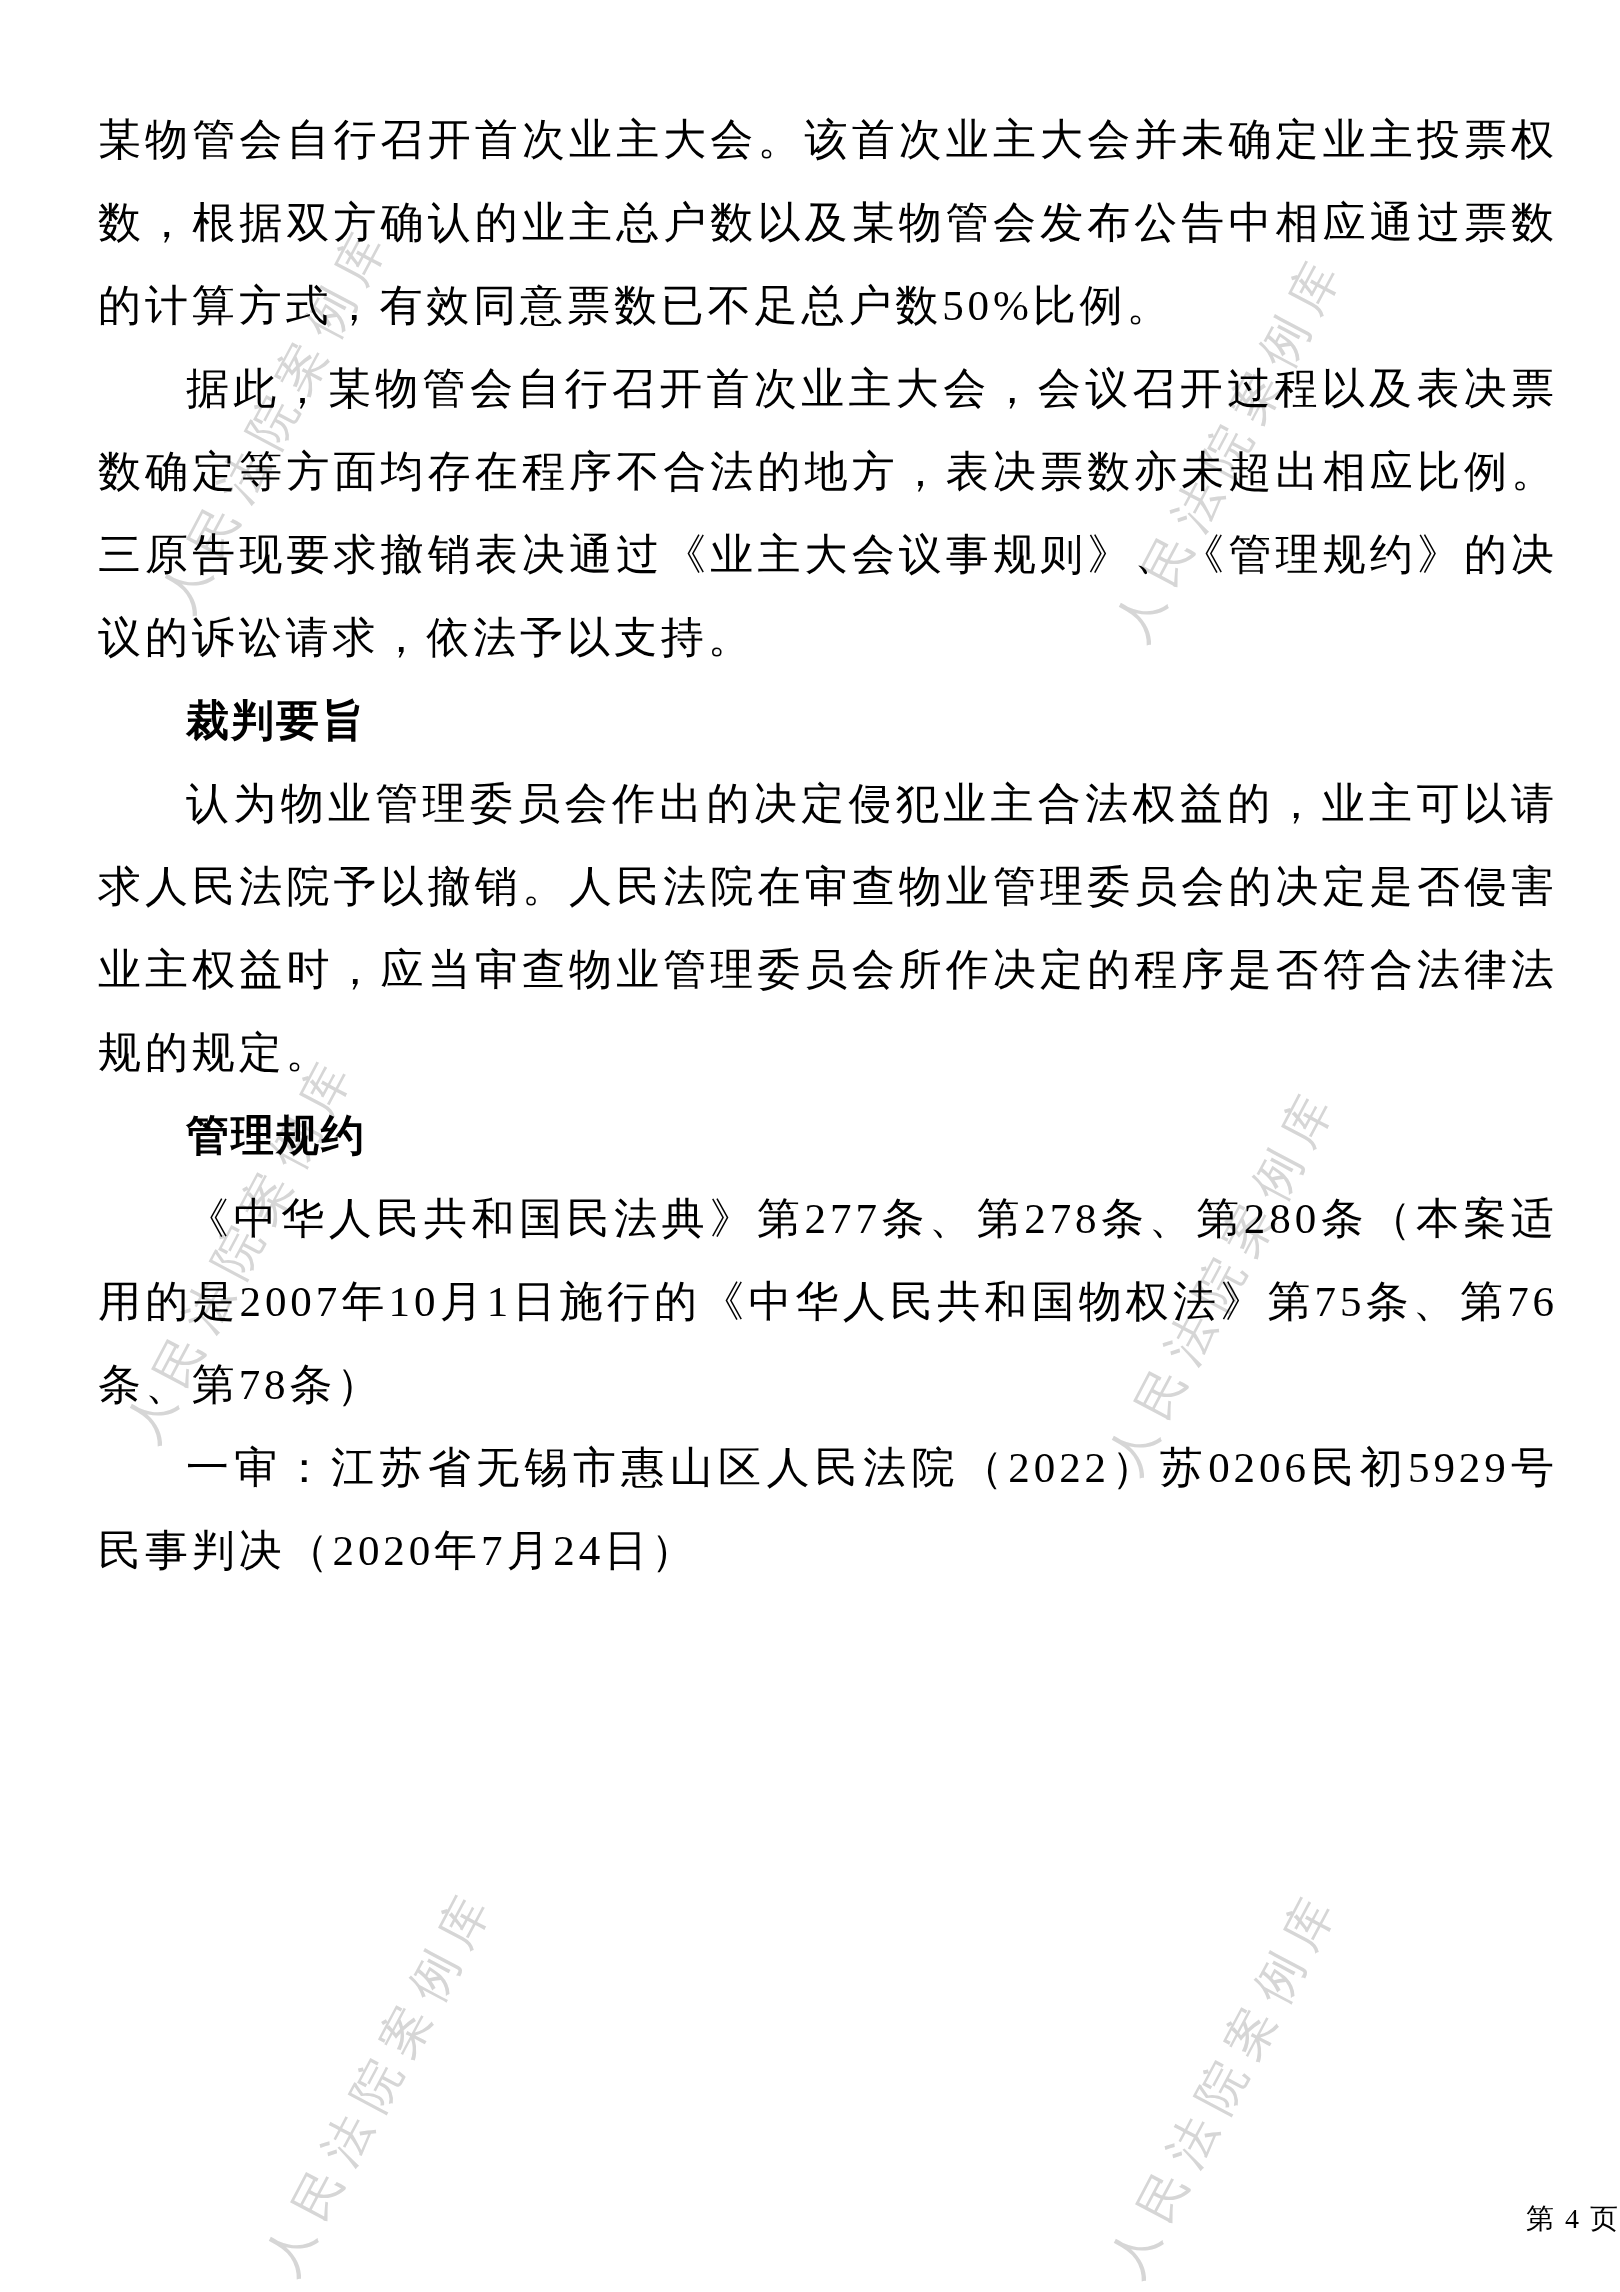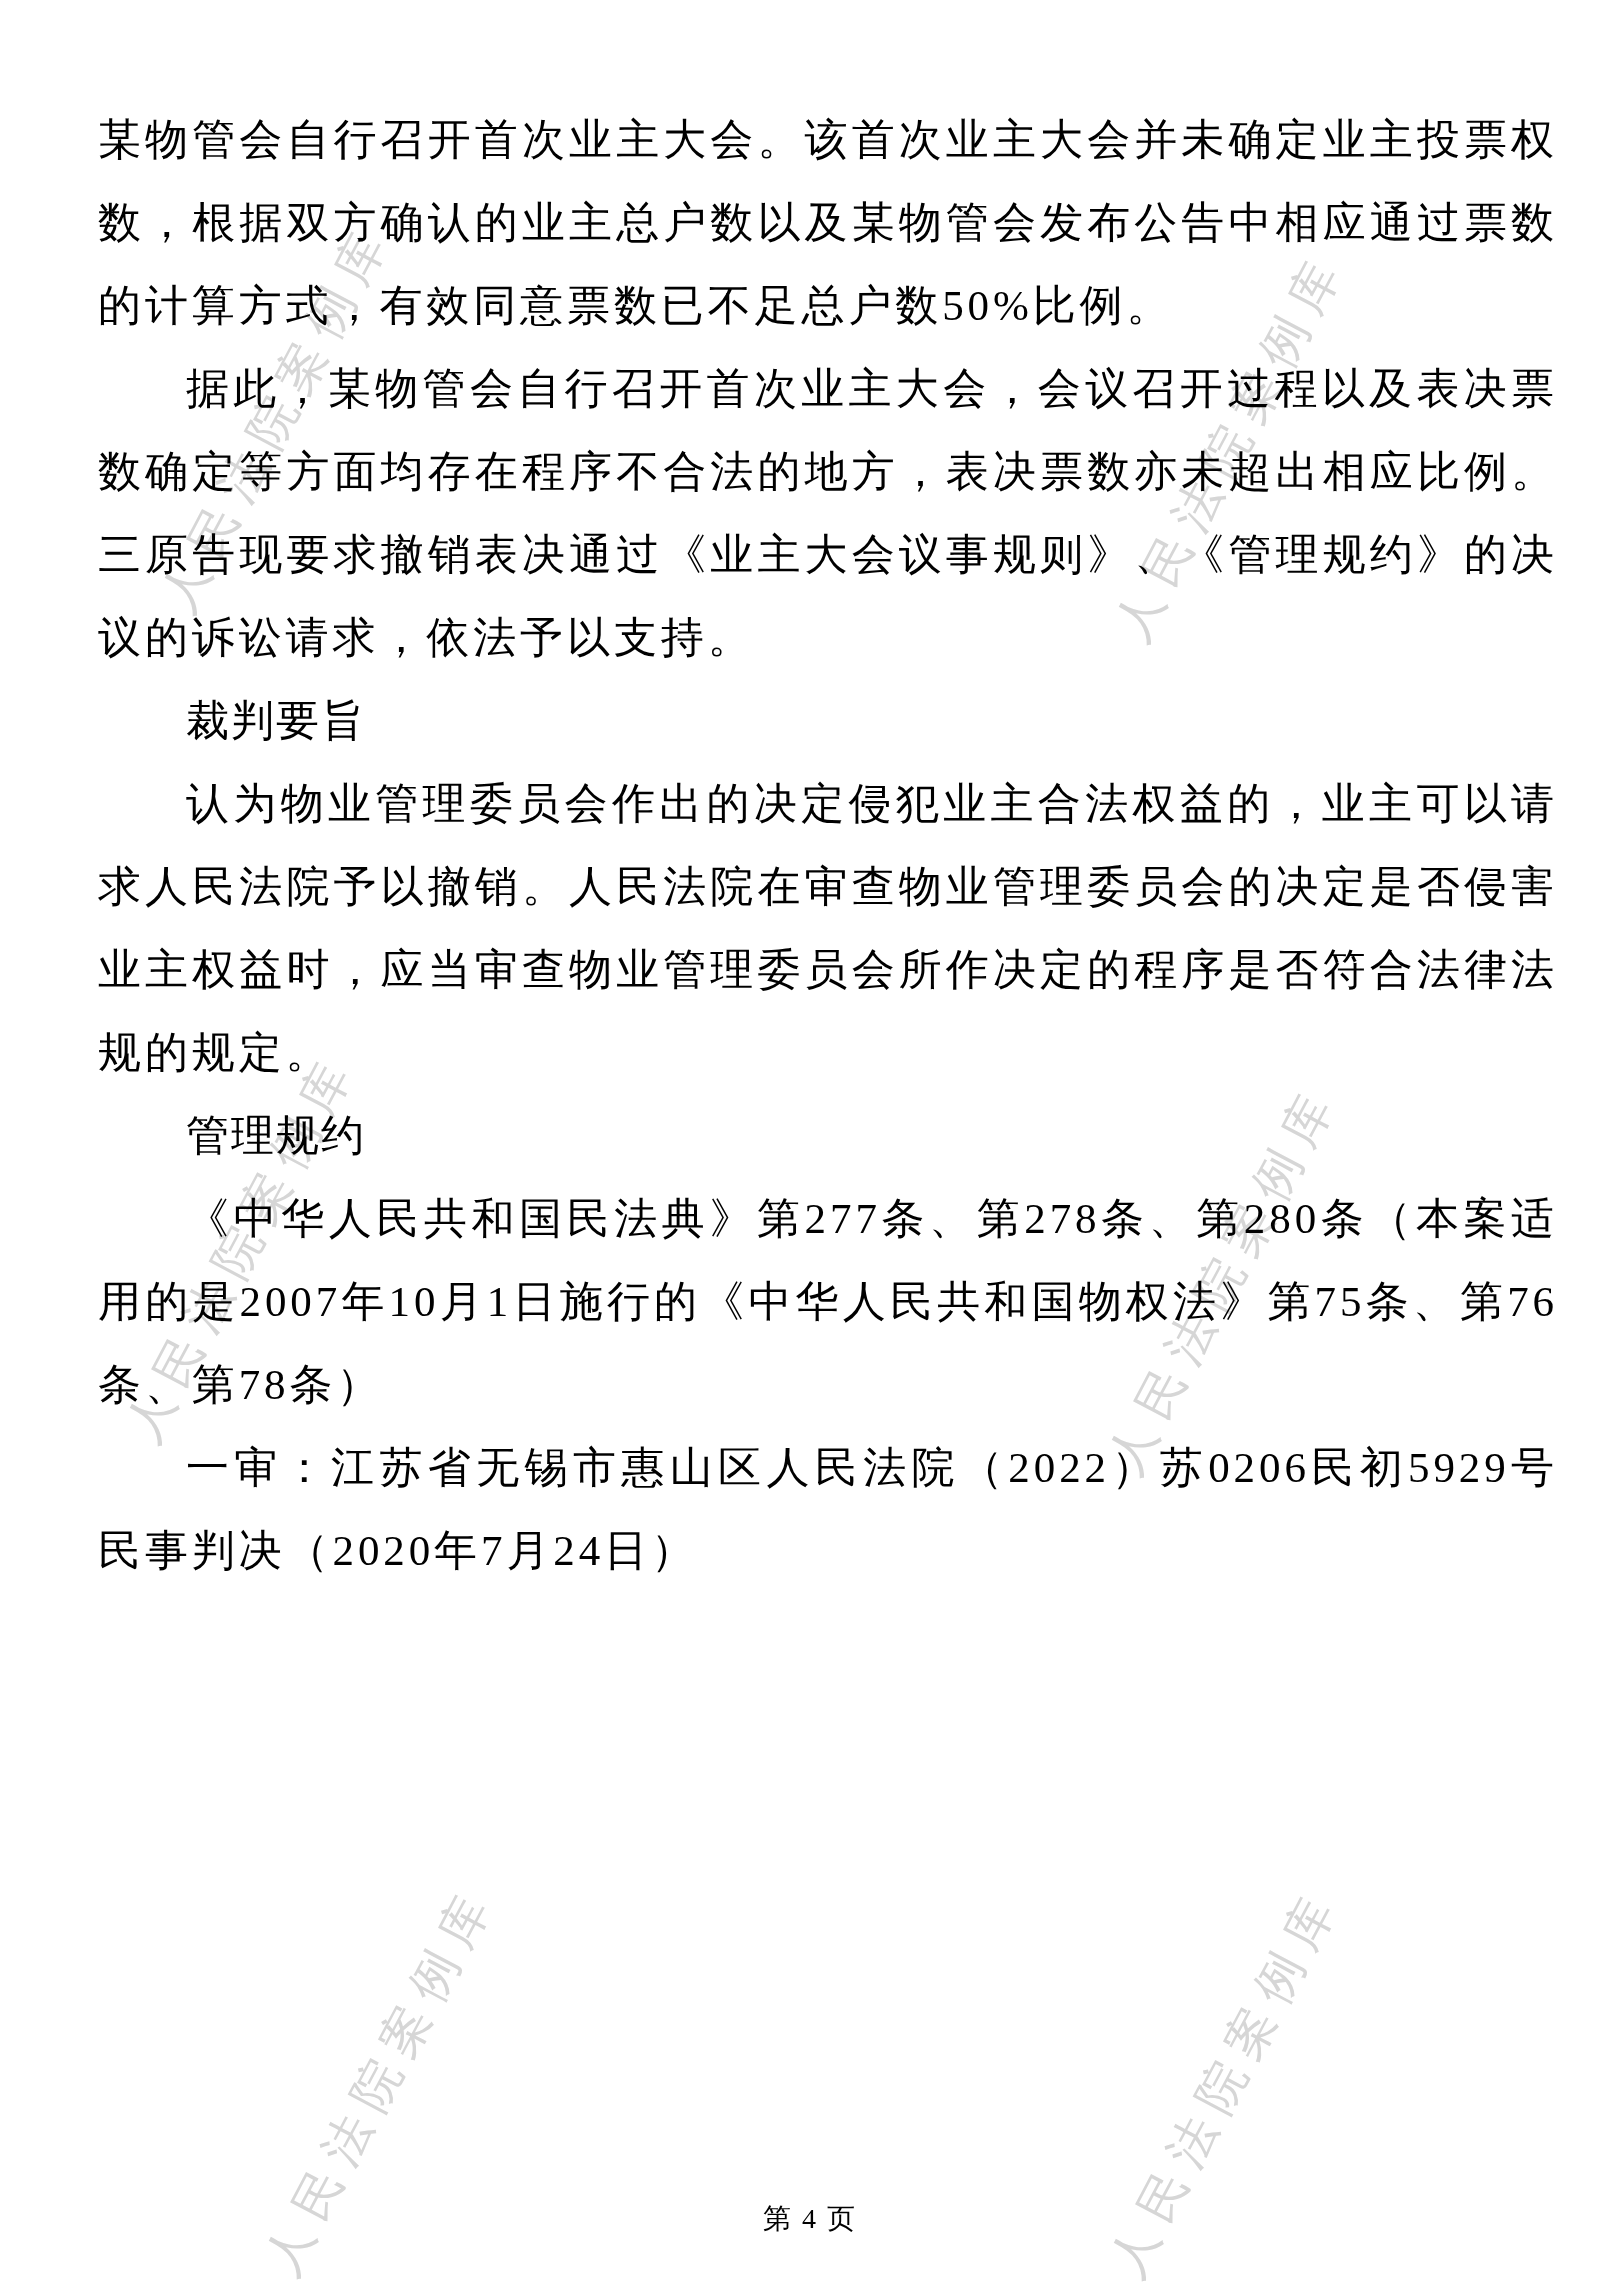--- a/index.html
+++ b/index.html
@@ -57,32 +57,32 @@
     text-indent: 88px;
     word-break: normal;
     line-break: strict;
   }
   .para.no-indent {
     text-indent: 0;
   }
   .heading {
     margin: 0;
     font-family: "Liberation Sans", "DejaVu Sans", sans-serif;
-    font-weight: normal;
+    font-weight: bold;
     font-size: 43px;
     line-height: 83px;
     letter-spacing: 2px;
     text-indent: 88px;
   }
   .footer {
     position: absolute;
     left: 0;
     top: 2200px;
     width: 100%;
-    text-align: center;
+    text-align: right;
     z-index: 1;
   }
   .page-number {
     font-size: 28px;
     letter-spacing: 2px;
     font-family: "Liberation Serif", "DejaVu Serif", serif;
     color: #000000;
   }
 </style>
 </head>

